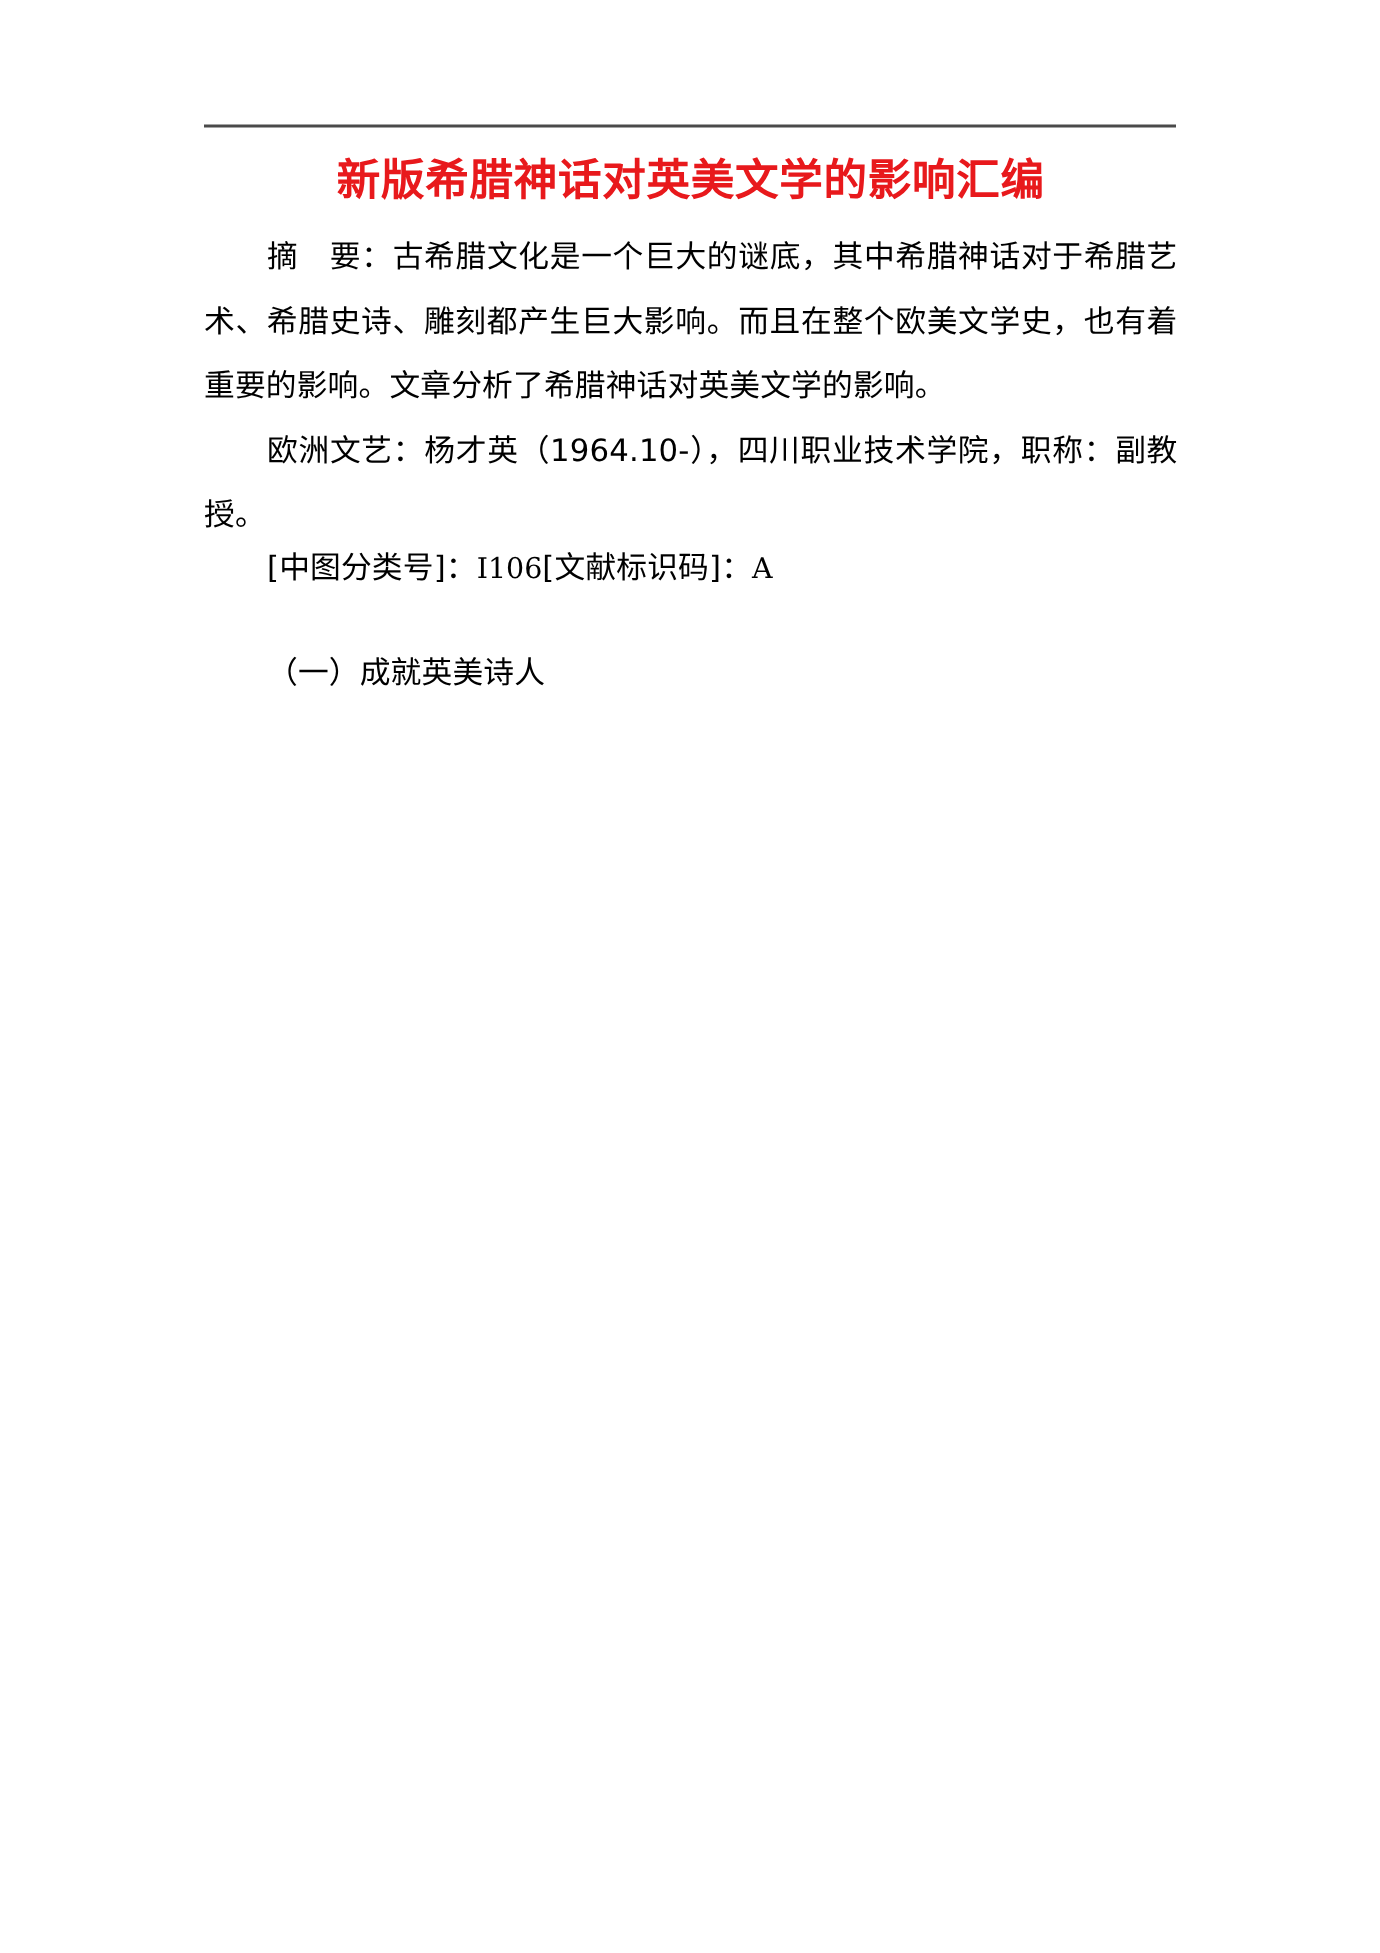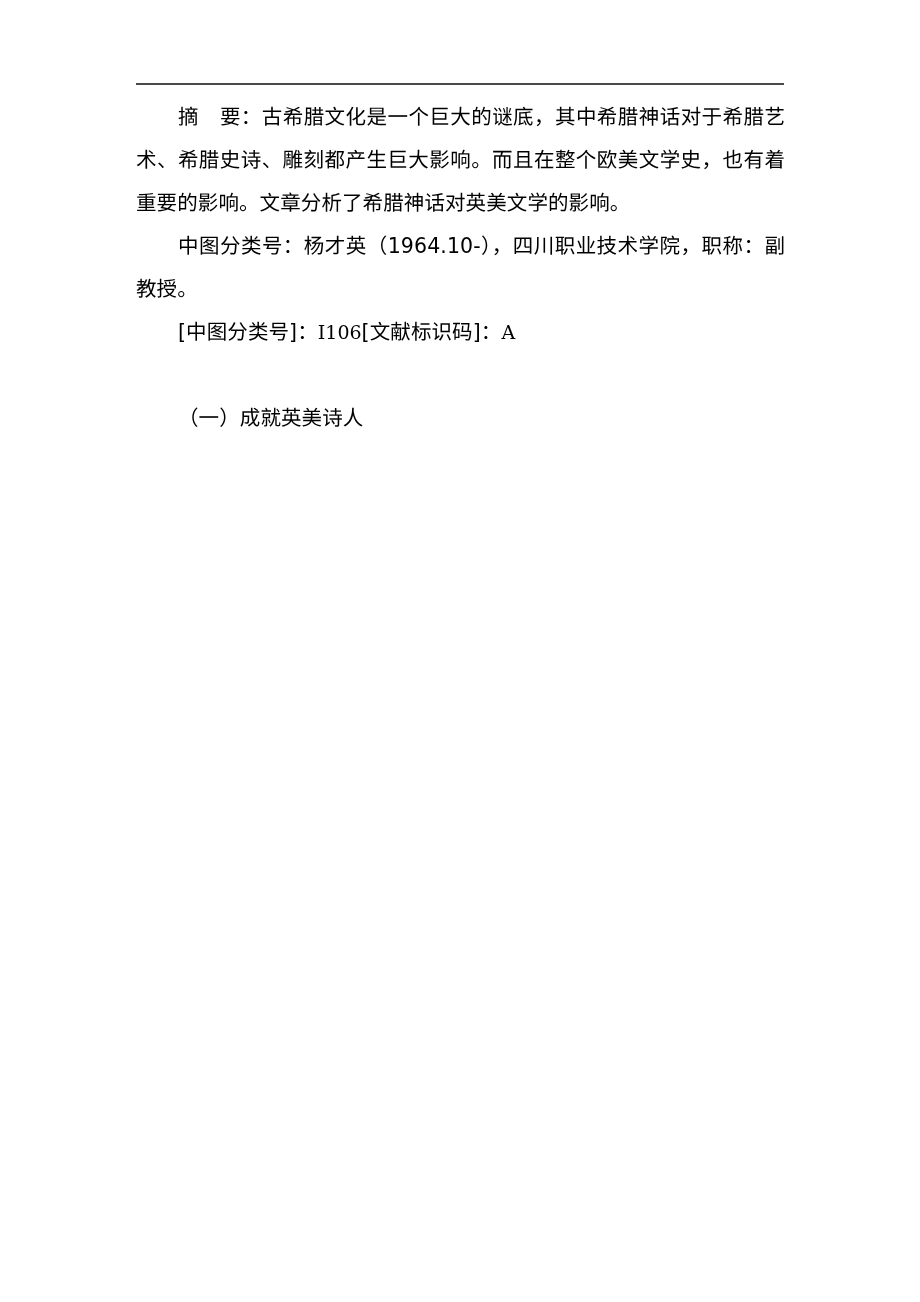--- a/index.html
+++ b/index.html
@@ -65,21 +65,21 @@
     letter-spacing: 0.1px;
     word-break: break-all;
   }
 
   .para.indent {
     text-indent: 42px;
   }
 
   .heading {
     font-size: 20.5px;
-    line-height: 43px;
+    line-height: 26px;
     margin: 0;
     text-indent: 42px;
     letter-spacing: 0.1px;
   }
 
   .spacer-line {
     height: 43px;
   }
 
   .latin {
@@ -90,25 +90,26 @@
 </style>
 </head>
 <body>
 
 <div class="page">
 
   <div class="header-rule"></div>
 
   <div class="doc-body">
 
+    <h1 class="doc-title">新版希腊神话对英美文学的影响汇编</h1>
 
     <p class="para indent"><span>摘　要：</span><span>古希腊文化是一个巨大的谜底，其中希腊神话对于希腊艺术、希腊史诗、雕刻都产生巨大影响。而且在整个欧美文学史，也有着重要的影响。文章分析了希腊神话对英美文学的影响。</span></p>
 
 
-    <p class="para indent"><span>中图分类号：</span><span>杨才英（1964.10-），四川职业技术学院，职称：副教授。</span></p>
+    <p class="para indent"><span>欧洲文艺：</span><span>杨才英（1964.10-），四川职业技术学院，职称：副教授。</span></p>
 
     <p class="heading"><span>[中图分类号]：</span><span class="latin">I106</span><span>[文献标识码]：</span><span class="latin">A</span></p>
 
 
 
 
     <div class="spacer-line"></div>
 
 
     <p class="heading">（一）成就英美诗人</p>

